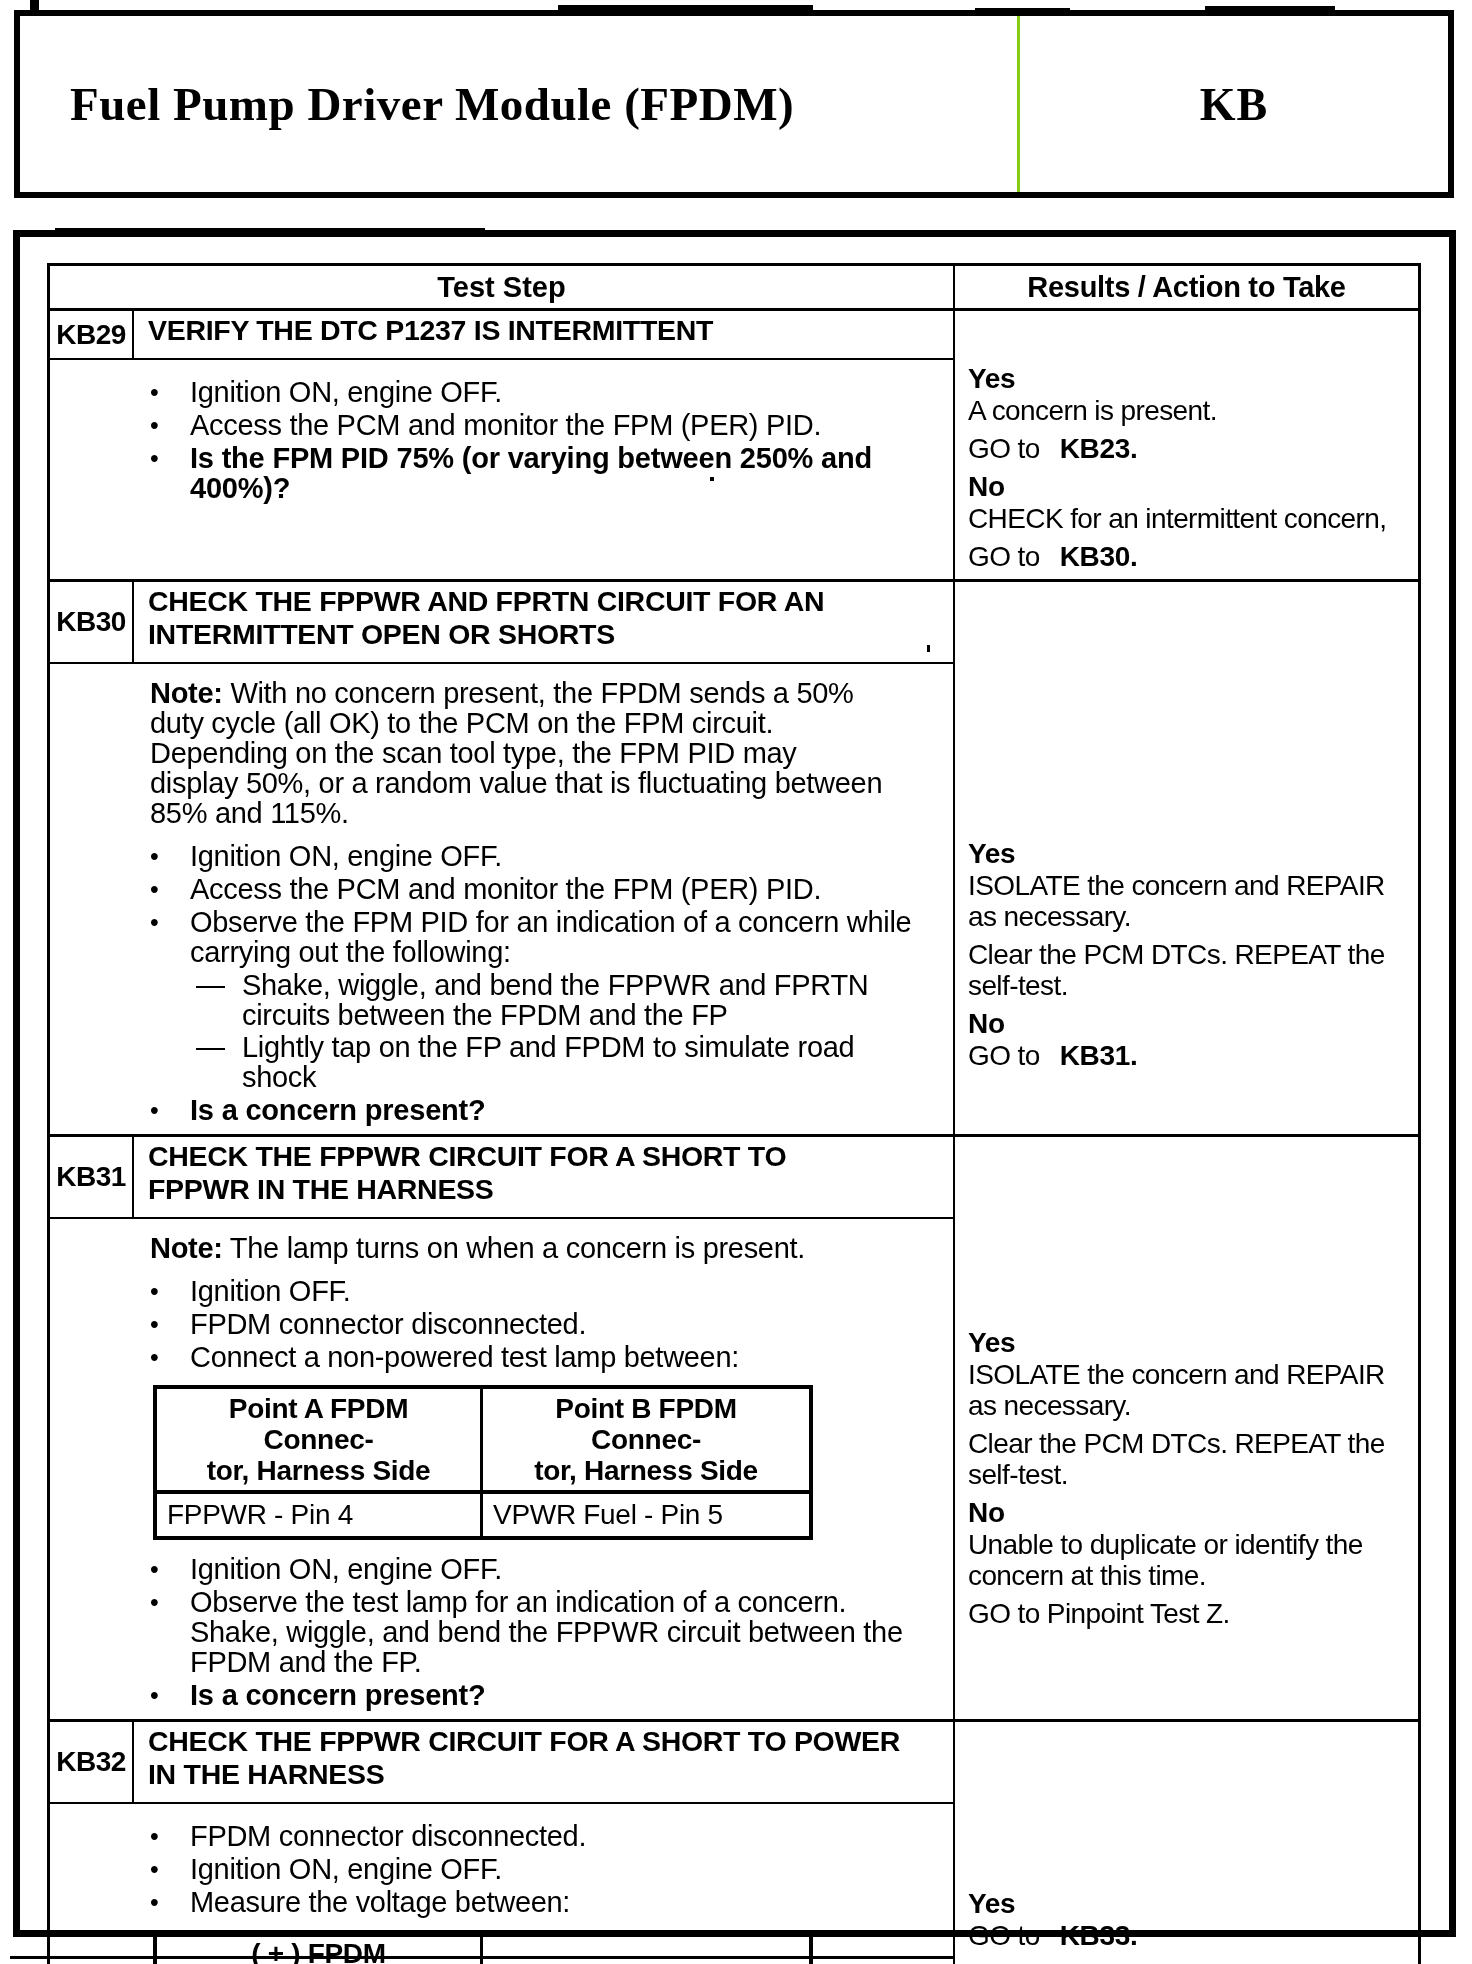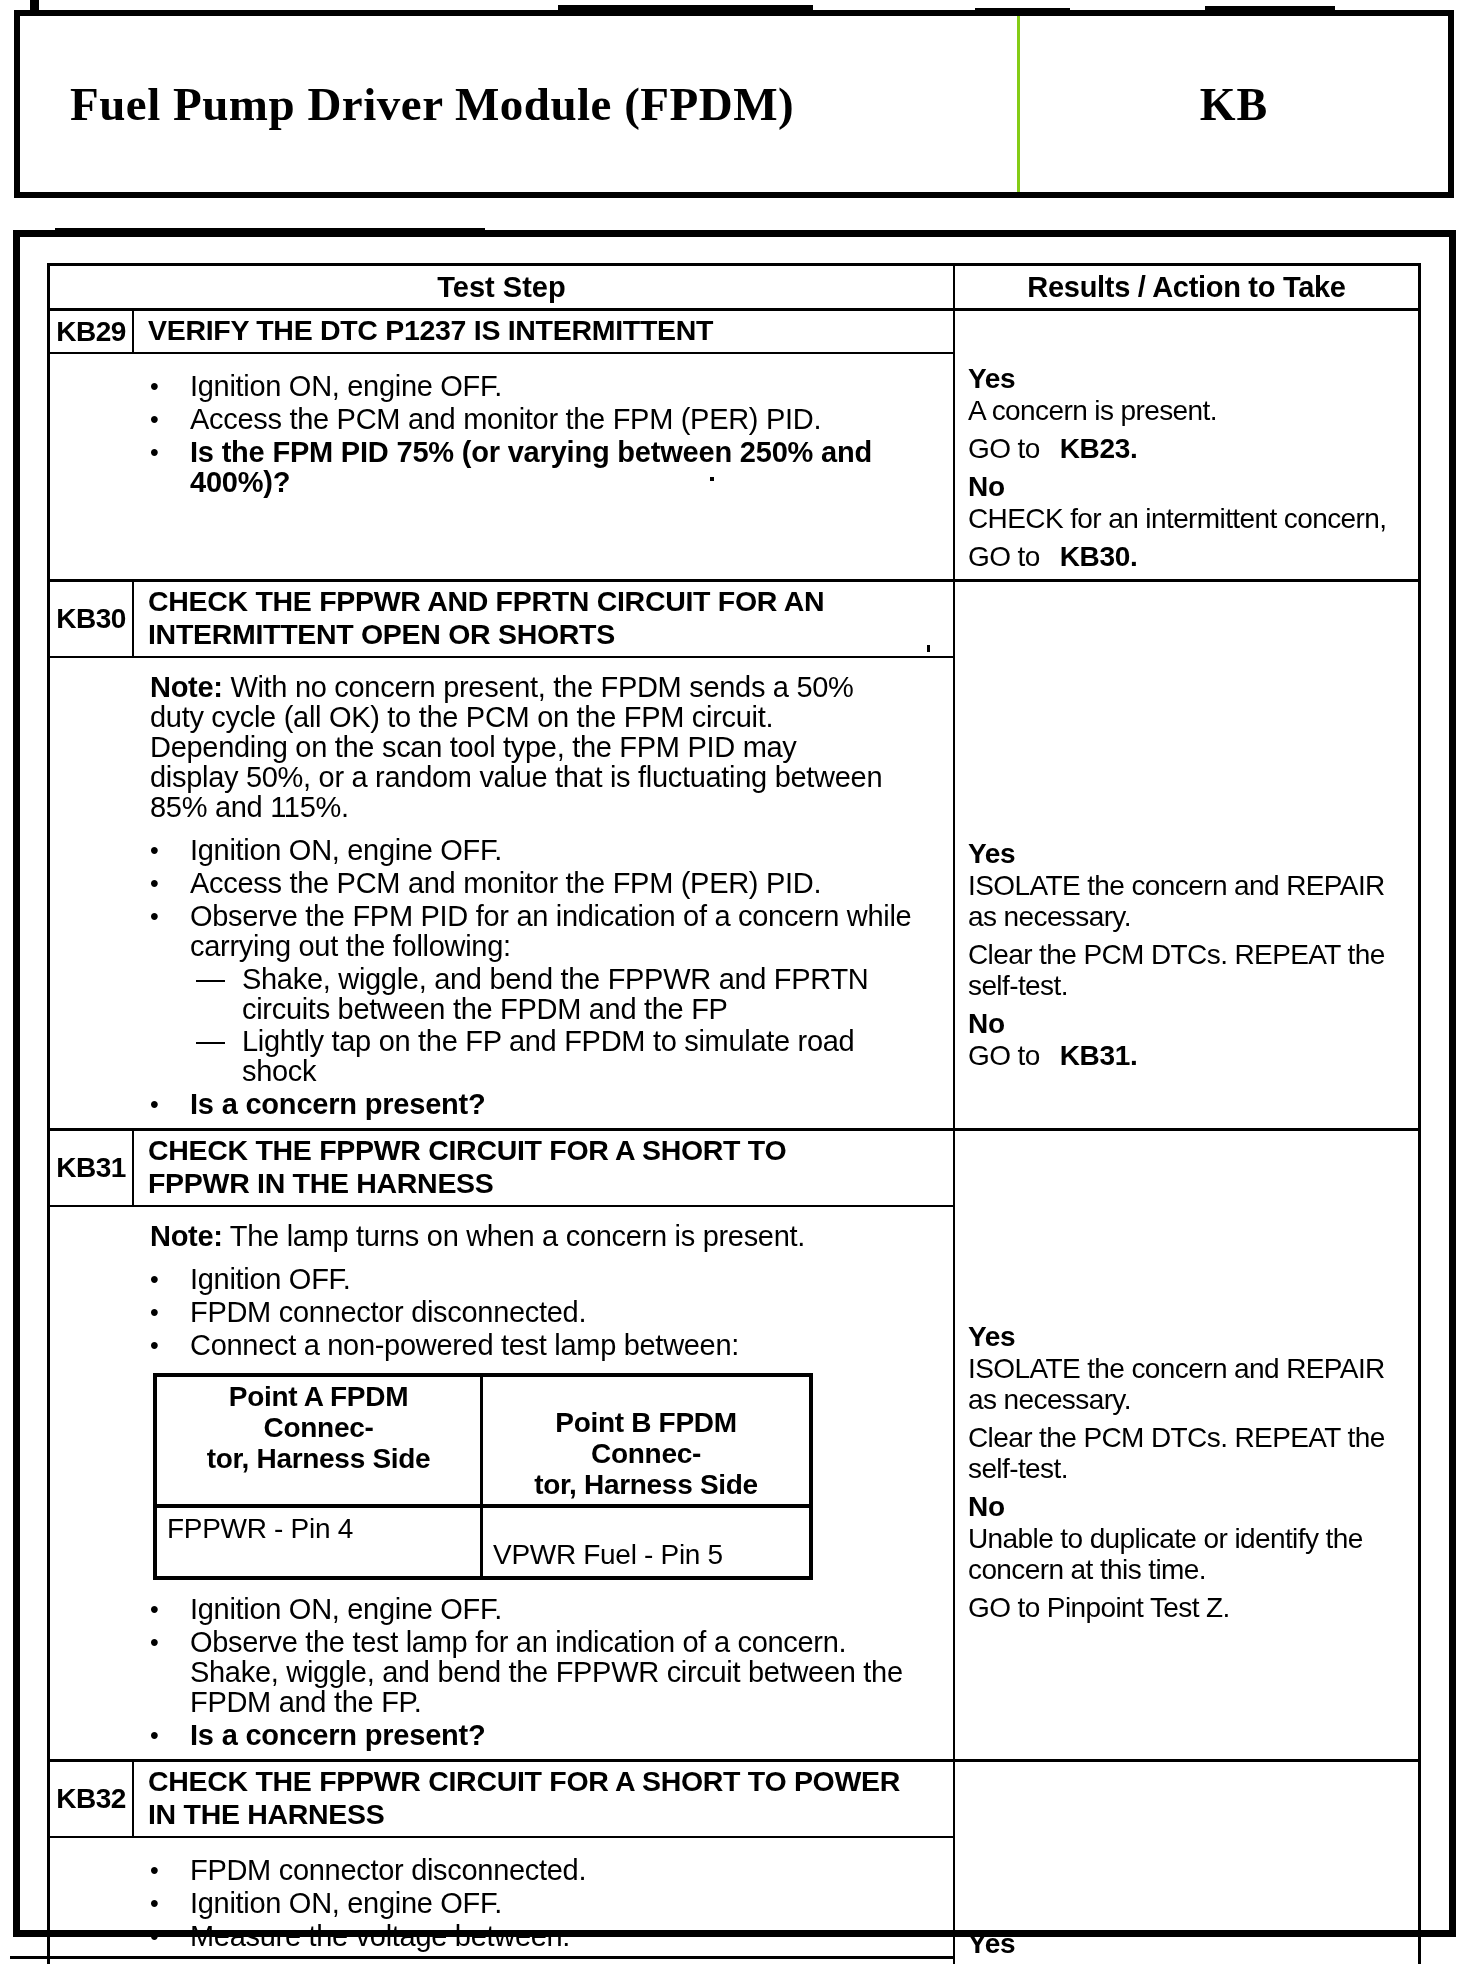--- a/index.html
+++ b/index.html
@@ -66,21 +66,21 @@
 
   .step { display: flex; border-top: 3px solid #000; }
   .step-left { width: 905px; border-right: 2px solid #000; display: flex; flex-direction: column; }
   .step-head { display: flex; border-bottom: 2px solid #000; min-height: 40px; }
   .kb-cell {
     width: 84px; flex: none; border-right: 2px solid #000;
     display: flex; align-items: center; justify-content: center;
     font-weight: bold; font-size: 28px; letter-spacing: -0.5px;
   }
   .title-cell {
-    flex: 1; padding: 3px 30px 5px 14px;
+    flex: 1; padding: 3px 30px 11px 14px;
     font-weight: bold; font-size: 28.5px; line-height: 33px; letter-spacing: -0.3px;
     display: flex; flex-direction: column; justify-content: flex-start;
   }
   .step-body {
     flex: 1; padding: 14px 25px 6px 100px;
     letter-spacing: -0.3px;
   }
   .body-29 { min-height: 219px; }
   .body-30 { min-height: 426px; }
   .body-31 { min-height: 438px; }
@@ -100,21 +100,21 @@
   
   .pin-table {
     border: 4px solid #000; width: 660px;
     margin: 13px 0 14px 3px; font-size: 28px; line-height: 31px;
   }
   .pt-head { display: flex; border-bottom: 4px solid #000; }
   .pt-head .pt-a, .pt-head .pt-b {
     font-weight: bold; text-align: center; padding: 4px 22px;
   }
   .pt-a { width: 326px; flex: none; border-right: 3px solid #000; }
-  .pt-b { flex: 1; margin-top: 26px; }
+  .pt-b { flex: 1; }
   .pt-head .pt-b.bottom { display: flex; align-items: flex-end; justify-content: center; padding-bottom: 4px; }
   .pt-row { display: flex; }
   .pt-row .pt-a, .pt-row .pt-b { padding: 5px 10px 6px 10px; font-weight: normal; text-align: left; }
 
   
   .res {
     flex: 1; padding: 0 8px 0 13px;
     font-size: 28px; line-height: 31px; letter-spacing: -0.6px;
   }
   .res-p { margin: 0 0 7px 0; }

